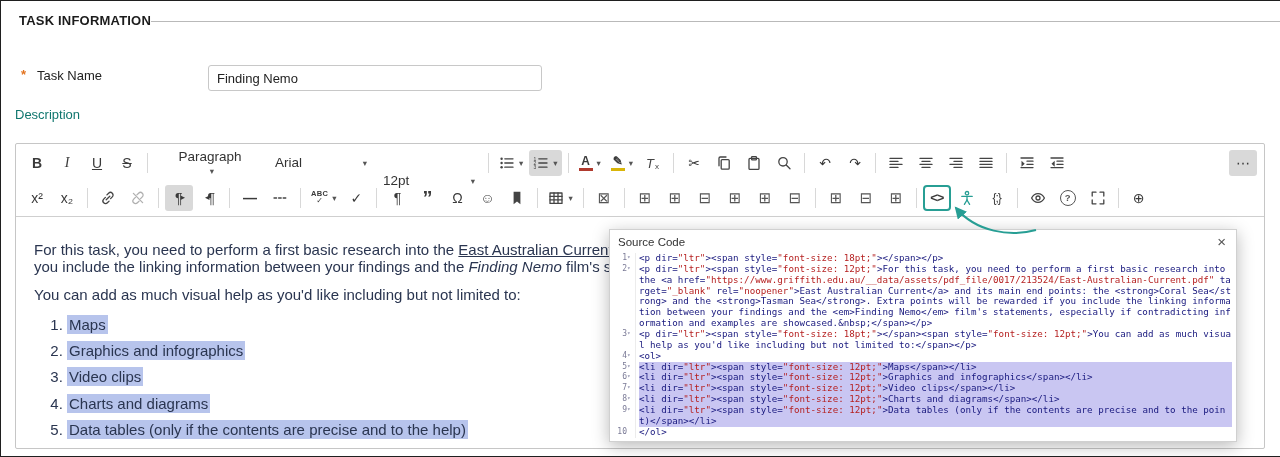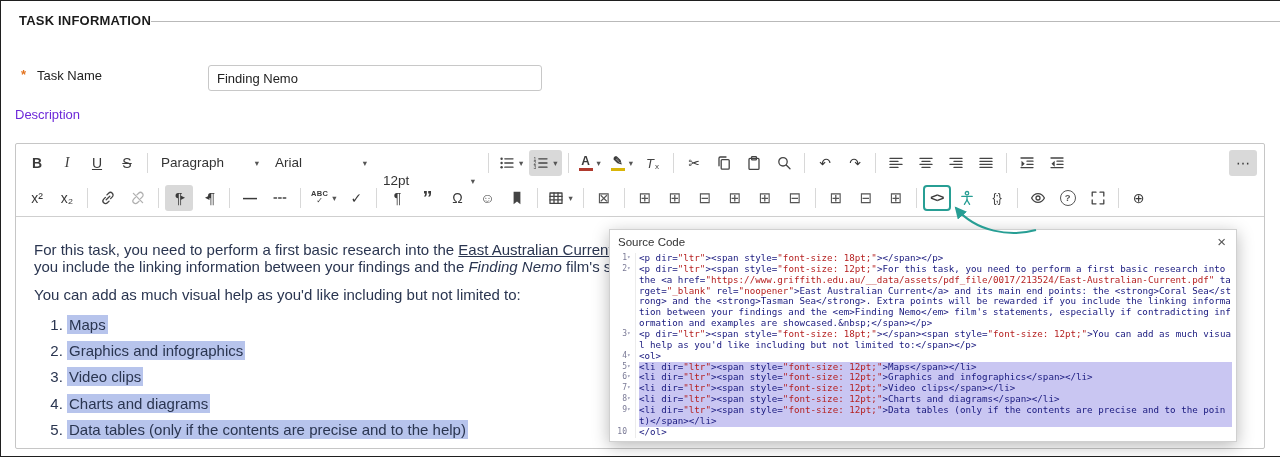--- a/index.html
+++ b/index.html
@@ -6,33 +6,33 @@
   .screen{position:relative;width:1278px;height:455px;border:1px solid #1f1f1f;background:#fff;overflow:hidden;padding-left:18px;}
 
   
   .sec-head{position:absolute;left:18px;top:12px;font-size:13px;font-weight:bold;color:#1c1c1c;letter-spacing:.2px;}
   .sec-rule{position:absolute;left:150px;right:14px;top:20px;height:1px;background:#b9b9b9;}
 
   
   .req{position:absolute;left:20px;top:66px;color:#e2731f;font-weight:bold;font-size:13px;}
   .lbl-taskname{position:absolute;left:36px;top:67px;font-size:13px;color:#222;}
   .input-taskname{position:absolute;left:207px;top:64px;width:316px;height:24px;border:1px solid #c8c8c8;border-radius:3px;padding:0 8px;font-size:13px;color:#222;font-family:inherit;}
-  .lbl-desc{position:absolute;left:14px;top:106px;font-size:13px;color:#6d28d9;}
+  .lbl-desc{position:absolute;left:14px;top:106px;font-size:13px;color:#0f766e;}
   .hint{position:absolute;left:14px;top:123px;font-size:13px;color:#222;}
 
   
   .editor{position:absolute;left:14px;top:142px;width:1250px;height:306px;border:1px solid #c6c6c6;border-radius:2px;background:#fff;box-sizing:border-box;}
   .toolbar{border-bottom:1px solid #cfcfcf;padding:1px 4px;}
   .tb-row{display:flex;align-items:center;height:35px;padding:0 2px;}
   .tb{display:inline-flex;align-items:center;justify-content:center;min-width:28px;height:26px;margin:0 1px;border:none;background:transparent;border-radius:3px;font-size:14px;color:#3a3a3a;cursor:pointer;padding:0 4px;font-family:inherit;box-sizing:border-box;}
   .tb.active{background:#d9d9d9;}
   .tb.dis{opacity:.42;}
   .tb.teal{border:2px solid #279e94;border-radius:4px;}
   .tb-select{justify-content:space-between;font-size:13.5px;color:#333;padding:0 7px;}
-  [data-name="block-format-button"]{width:112px;}
+  [data-name="block-format-button"]{width:112px;flex-direction:column;}
   [data-name="font-family-button"]{width:106px;}
   [data-name="font-size-button"]{width:106px;margin-top:36px;}
   .chev{font-size:8.5px;color:#555;margin-left:4px;}
   .sep{width:1px;height:20px;background:#d8d8d8;margin:0 5px;flex:0 0 1px;}
   .g-b{font-weight:bold;}
   .g-i{font-style:italic;font-family:"Liberation Serif",serif;}
   .g-u{text-decoration:underline;}
   .g-s{text-decoration:line-through;}
   .g-quote{font-size:20px;line-height:10px;height:12px;font-weight:bold;}
   .g-grid{font-size:15px;color:#555;}

